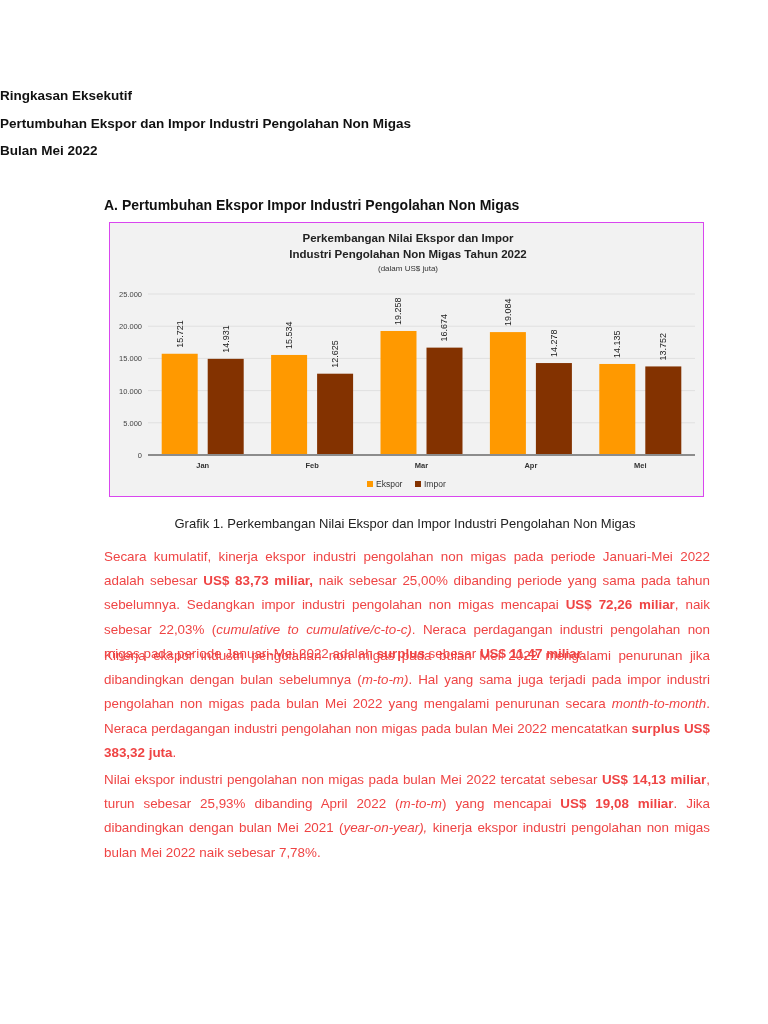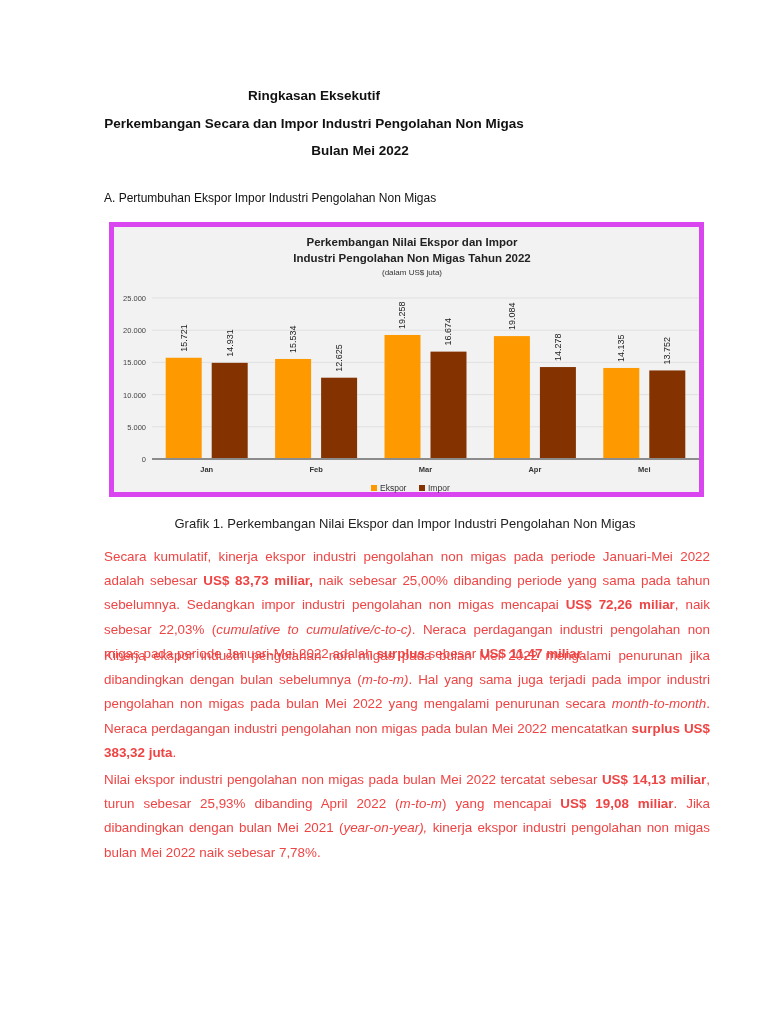--- a/index.html
+++ b/index.html
@@ -1,35 +1,35 @@
 <!DOCTYPE html>
 <html><head>
   <meta charset="utf-8">
   <style>
     html, body { margin: 0; padding: 0; background: #ffffff; }
     body { width: 768px; height: 1024px; position: relative; overflow: hidden;
            font-family: "Liberation Sans", sans-serif; color: #111; }
-    .center { position: absolute; left: 0; width: 628px; text-align: center; font-weight: bold; font-size: 13.5px; }
-    .h-sec { position: absolute; left: 104px; top: 191px; font-weight: normal; font-size: 12px; }
+    .center { position: absolute; left: 0; width: 628px; text-align: left; font-weight: bold; font-size: 13.5px; }
+    .h-sec { position: absolute; left: 104px; top: 197px; font-weight: bold; font-size: 14px; }
     .chart-frame { position: absolute; left: 109px; top: 222px; width: 595px; height: 275px;
-                   background: #f2f2f2; border: 5px solid #d946ef; box-sizing: border-box; }
+                   background: #f2f2f2; border: 1px solid #d946ef; box-sizing: border-box; }
     .chart-frame svg { position: absolute; left: 0; top: 0; }
     .caption { position: absolute; left: 0; width: 810px; top: 516px; text-align: center; font-size: 13px; color: #222; }
     .para { position: absolute; left: 104px; width: 606px; font-size: 13.4px; line-height: 24.2px; text-align: justify; color: #ef4444; }
     .para b { font-weight: bold; }
     .p1 { top: 545px; }
     .p2 { top: 644px; }
     .p3 { top: 768px; }
   </style>
 </head>
 <body>
 
 <div class="center" style="top:88px;">Ringkasan Eksekutif</div>
-<div class="center" style="top:116px;">Perkembangan Secara dan Impor Industri Pengolahan Non Migas</div>
-<div class="center" style="top:143px;margin-left:46px;">Bulan Mei 2022</div>
+<div class="center" style="top:116px;">Pertumbuhan Ekspor dan Impor Industri Pengolahan Non Migas</div>
+<div class="center" style="top:143px;">Bulan Mei 2022</div>
 
 <div class="h-sec">A. Pertumbuhan Ekspor Impor Industri Pengolahan Non Migas</div>
 
 <div class="chart-frame">
   <svg id="chart" width="595" height="275">
     <text x="298" y="19" text-anchor="middle" font-size="11.5" font-weight="bold" fill="#222" font-family="Liberation Sans, sans-serif">Perkembangan Nilai Ekspor dan Impor</text>
     <text x="298" y="35" text-anchor="middle" font-size="11.5" font-weight="bold" fill="#222" font-family="Liberation Sans, sans-serif">Industri Pengolahan Non Migas Tahun 2022</text>
     <text x="298" y="48" text-anchor="middle" font-size="8" fill="#333" font-family="Liberation Sans, sans-serif">(dalam US$ juta)</text>
     <g id="grid">
         <line x1="38" x2="585" y1="199.8" y2="199.8" stroke="#e0e0e0" stroke-width="1"></line>

